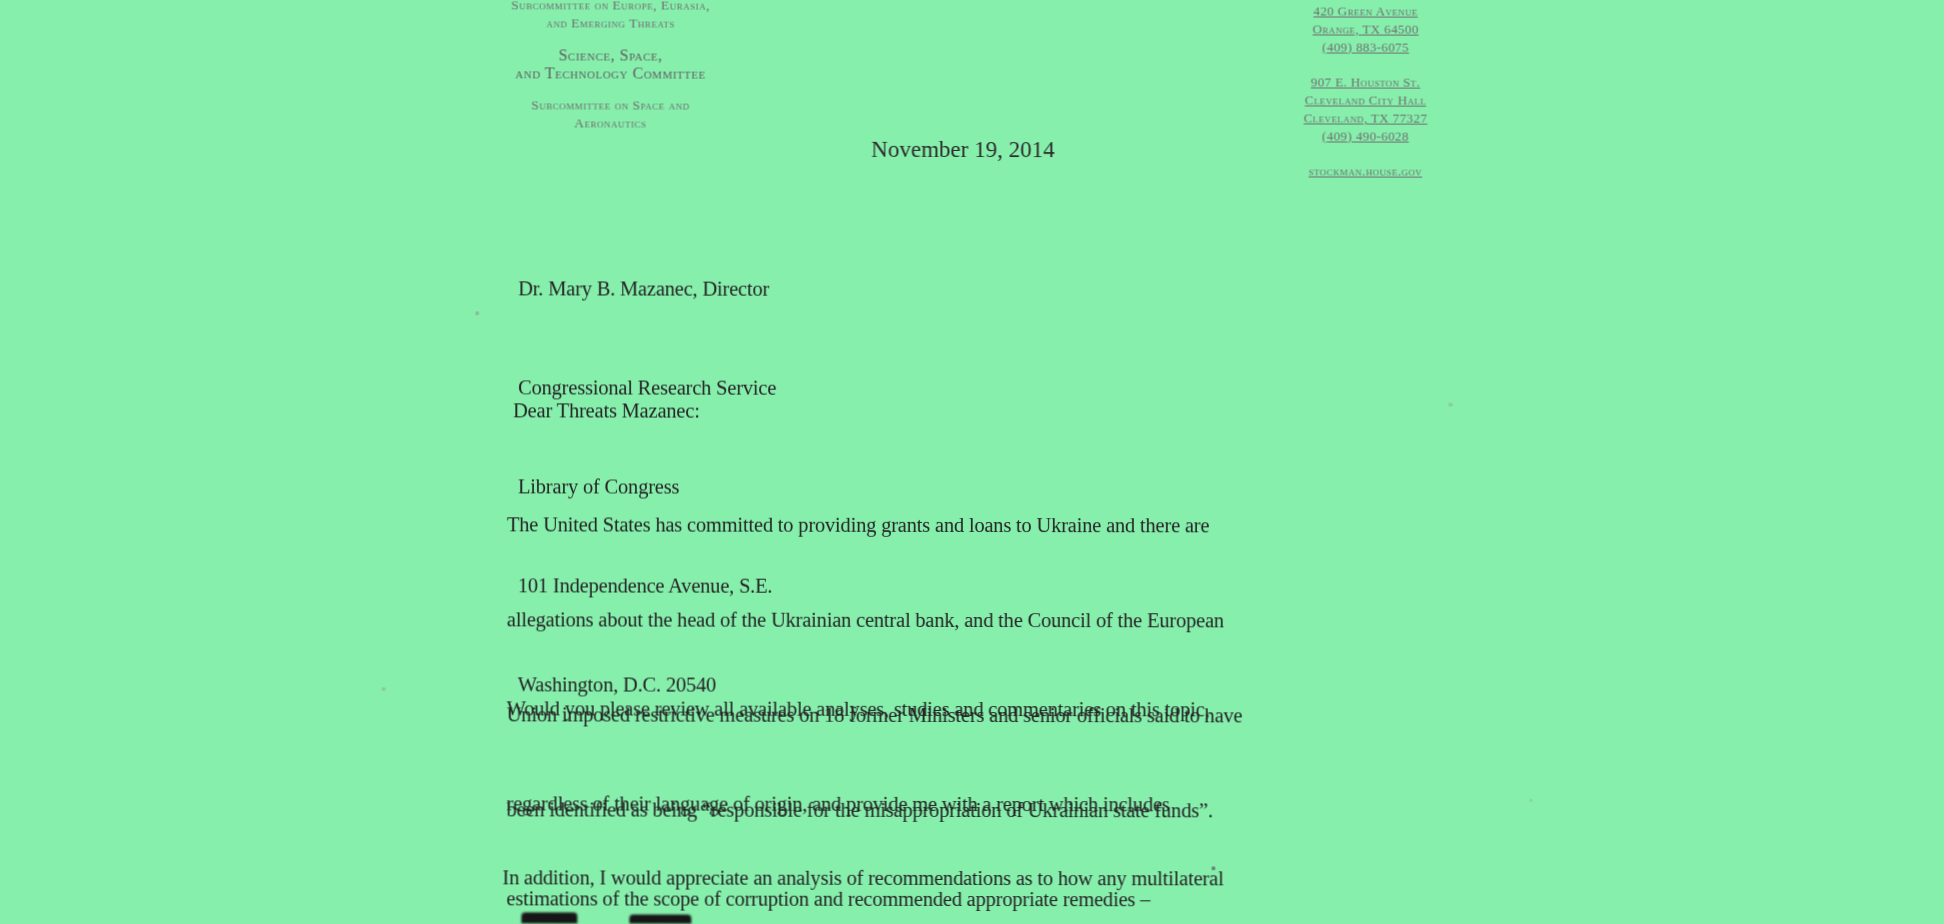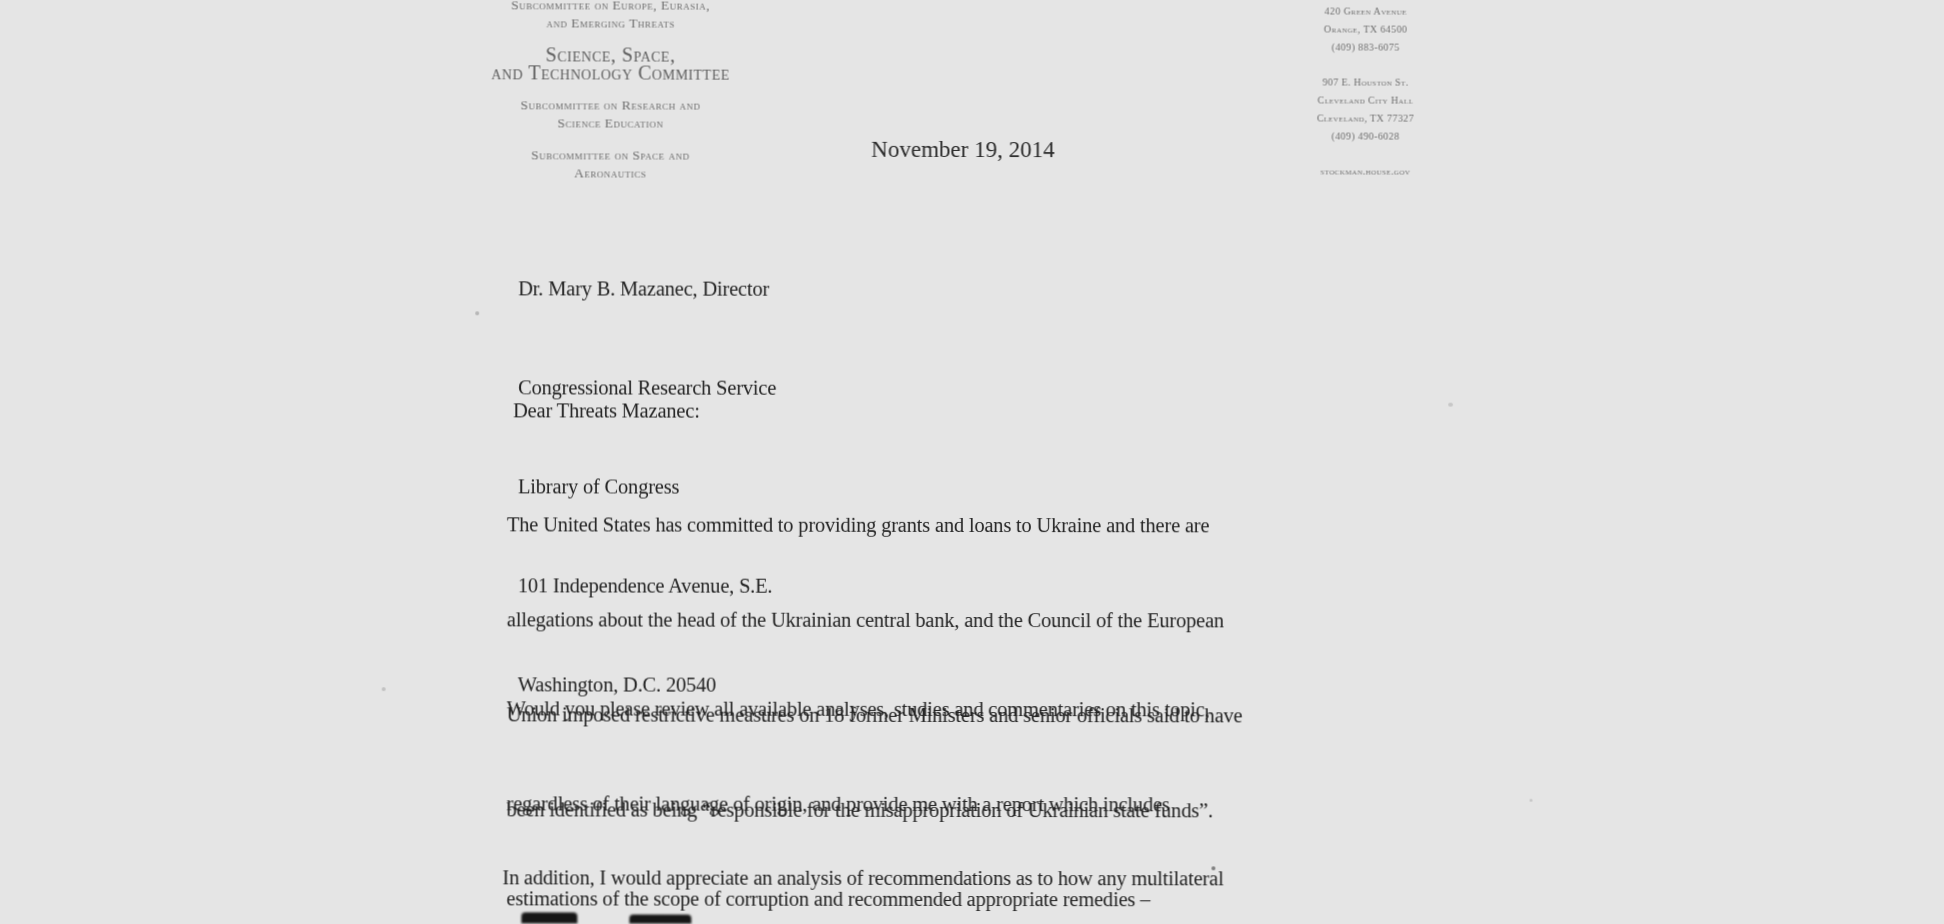--- a/index.html
+++ b/index.html
@@ -1,37 +1,37 @@
 <!DOCTYPE html>
 <html><head>
 <meta charset="utf-8">
 <style>
   html,body{margin:0;padding:0;background:#ffffff;}
   .page{
     position:relative;
     width:1944px;height:924px;
-    background:#e5e5e5;
+    background:#86efac;
     overflow:hidden;
     font-family:"Liberation Serif","DejaVu Serif",serif;
     color:#242424;
   }
   .scan-wrap{position:absolute;inset:0;filter:blur(0.4px);transform:rotate(0.08deg);}
 
   
   .lh{
     position:absolute;text-align:center;
     font-variant:small-caps;
     color:#6f6f6f;
     letter-spacing:0.5px;
     filter:blur(0.55px);
   }
   .lh-left{left:425px;top:-3px;width:370px;font-size:13.5px;line-height:17.5px;}
-  .lh-right{left:1220px;top:2px;width:290px;font-size:10px;line-height:18px;letter-spacing:0.4px;}
+  .lh-right{left:1220px;top:2px;width:290px;font-size:13px;line-height:18px;letter-spacing:0.4px;text-decoration:underline;}
   .lh-block{margin-bottom:15px;}
-  .lh-block.major{font-size:20px;color:#606060;}
+  .lh-block.major{font-size:16px;color:#606060;}
   .lh-right .lh-block{margin-bottom:17px;}
   .lh-right .lh-block.last{margin-bottom:0;}
 
   
   .date-line{
     position:absolute;left:510px;top:137px;width:905px;
     text-align:center;font-size:23px;color:#2c2c2c;
   }
 
   
@@ -61,24 +61,20 @@
   <div class="scan-wrap">
 
     <div class="lh lh-left">
       <div class="lh-block">
         <div>Subcommittee on Europe, Eurasia,</div>
         <div>and Emerging Threats</div>
       </div>
       <div class="lh-block major">
         <div>Science, Space,</div>
         <div>and Technology Committee</div>
-      </div>
-      <div class="lh-block">
-        <div>Subcommittee on Research and</div>
-        <div>Science Education</div>
       </div>
       <div class="lh-block">
         <div>Subcommittee on Space and</div>
         <div>Aeronautics</div>
       </div>
     </div>
 
     <div class="lh lh-right">
       <div class="lh-block">
         <div>420 Green Avenue</div>

